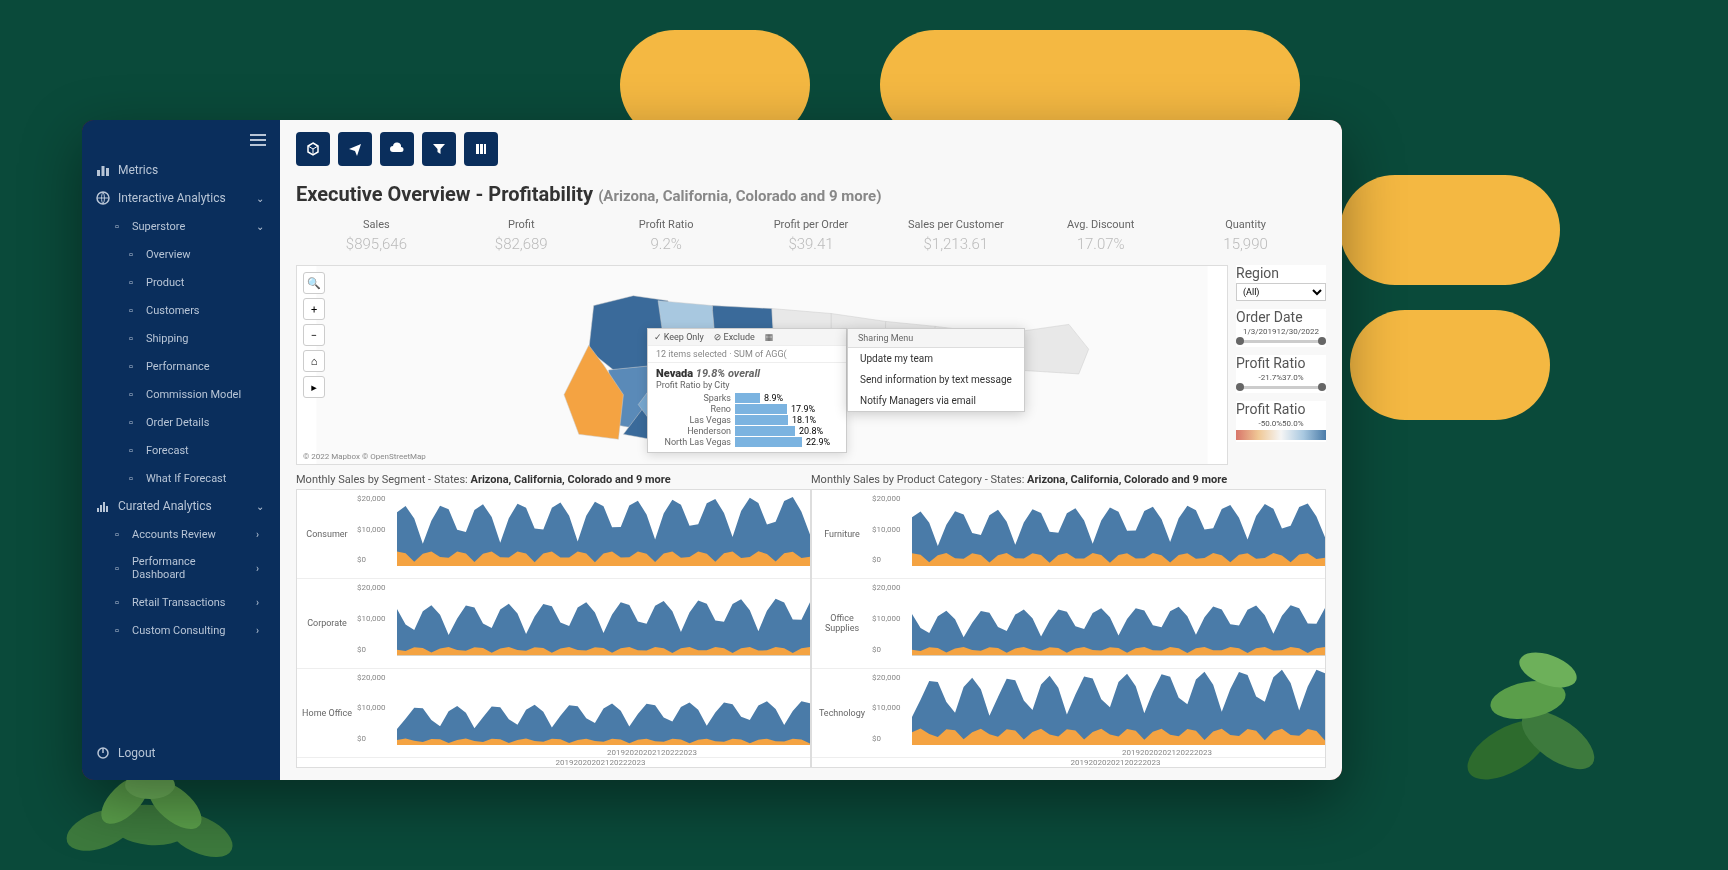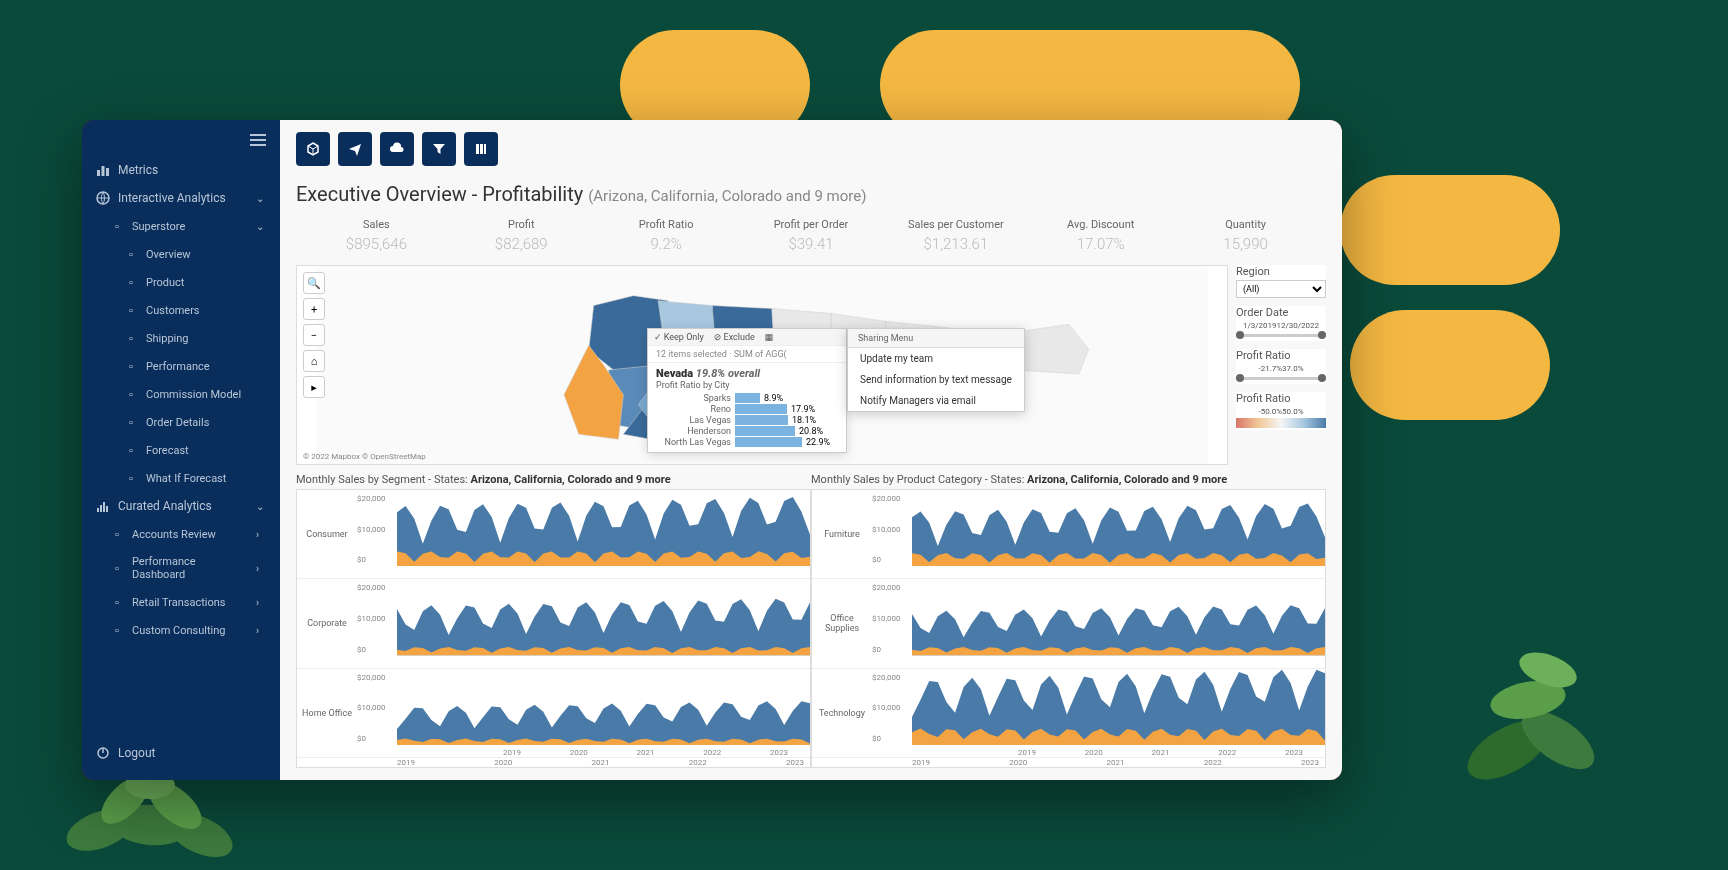--- a/index.html
+++ b/index.html
@@ -21,21 +21,21 @@
 .nav-item.sub{padding-left:28px;font-size:11px}
 .nav-item.sub2{padding-left:42px;font-size:11px}
 .nav-icon{width:14px;height:14px;display:flex;align-items:center;justify-content:center;flex-shrink:0}
 .nav-label{flex:1}
 .chevron{width:10px;font-size:10px}
 .sidebar-footer{margin-top:auto;padding:10px 14px;display:flex;align-items:center;gap:8px}
 .main{flex:1;background:#f8f8f8;display:flex;flex-direction:column;overflow:hidden}
 .toolbar{padding:12px 16px;display:flex;gap:8px}
 .tool-btn{width:34px;height:34px;background:#0a2e5c;border-radius:4px;display:flex;align-items:center;justify-content:center;color:#fff;cursor:pointer}
 .content{padding:4px 16px 12px;flex:1;display:flex;flex-direction:column;gap:8px;overflow:hidden}
-.page-title{font-size:20px;color:#333;font-weight:400}
+.page-title{font-size:20px;color:#333;font-weight:700}
 .page-title .sub{color:#888;font-size:15px}
 .kpis{display:flex;justify-content:flex-end;padding:4px 8px}
 .kpi{text-align:center;flex:1}
 .kpi-label{font-size:11px;color:#666;margin-bottom:4px}
 .kpi-value{font-size:15px;color:#bbb;font-weight:300}
 .map-row{display:flex;gap:8px;height:200px}
 .map-panel{flex:1;background:#fff;border:1px solid #ddd;position:relative}
 .map-controls{position:absolute;left:6px;top:6px;display:flex;flex-direction:column;gap:4px;z-index:5}
 .map-ctrl{width:22px;height:22px;background:#fff;border:1px solid #ccc;border-radius:3px;font-size:11px;display:flex;align-items:center;justify-content:center;cursor:pointer}
 .map-svg{width:100%;height:100%}
@@ -49,38 +49,38 @@
 .tt-sub{font-size:9px;color:#666;margin-bottom:3px}
 .tt-bar{display:flex;align-items:center;font-size:9px;gap:4px;margin:1px 0}
 .tt-bar-label{width:75px;text-align:right;color:#666;font-size:9px}
 .tt-bar-fill{height:10px;background:#7bb3e0}
 .sharing-menu{position:absolute;left:550px;top:62px;background:#fff;border:1px solid #ccc;box-shadow:0 2px 12px rgba(0,0,0,0.2);font-size:10px;z-index:11}
 .sharing-header{padding:4px 10px;border-bottom:1px solid #ddd;color:#666;background:#f5f5f5;font-size:9px}
 .sharing-item{padding:5px 12px;cursor:pointer;color:#333}
 .map-attr{position:absolute;bottom:3px;left:6px;font-size:8px;color:#888}
 .filters{width:90px;display:flex;flex-direction:column;gap:8px;font-size:9px}
 .filter-group{background:#fff}
-.filter-label{color:#555;font-size:11px;margin-bottom:2px}
+.filter-label{color:#555;font-size:14px;margin-bottom:2px}
 .filter-select{width:100%;border:1px solid #ccc;padding:2px;font-size:9px;background:#fff}
 .slider-labels{display:flex;justify-content:center;font-size:8px;color:#555}
 .slider-track{height:3px;background:#ccc;margin:4px 0;position:relative}
 .slider-thumb{position:absolute;width:8px;height:8px;background:#666;border-radius:50%;top:-3px}
 .gradient-bar{height:10px;background:linear-gradient(90deg,#d8766a,#f0c896,#f5f5f5,#a8c8e0,#4a7ba8);margin:2px 0}
 .charts-row{display:flex;flex:1;min-height:0}
 .chart-col{flex:1;display:flex;flex-direction:column}
 .chart-title{font-size:11px;color:#555;margin-bottom:3px}
 .chart-title b{color:#333}
 .chart-panels{flex:1;border:1px solid #ddd;background:#fff;display:flex;flex-direction:column}
 .chart-panel{flex:1;display:flex;border-bottom:1px solid #eee;position:relative}
 .chart-panel:last-child{border-bottom:none}
 .panel-label{width:60px;font-size:9px;color:#666;display:flex;align-items:center;justify-content:center;text-align:center;padding:2px}
 .panel-yaxis{width:40px;font-size:8px;color:#888;display:flex;flex-direction:column;justify-content:space-between;align-items:flex-start;padding:4px 4px 14px 0}
 .panel-chart{flex:1;position:relative}
 .area-svg{width:100%;height:calc(100% - 12px)}
-.xaxis{position:absolute;bottom:0;left:100px;right:16px;display:flex;justify-content:space-between;font-size:8px;color:#888;padding:0 6px}
+.xaxis{position:absolute;bottom:0;left:100px;right:3px;display:flex;justify-content:center;font-size:8px;color:#888;padding:0 6px}
 </style>
 </head>
 <body>
 
 <div class="bg-pill p1"></div>
 <div class="bg-pill p2"></div>
 <div class="bg-pill p3"></div>
 <div class="bg-pill p4"></div>
 
 <div class="plant left">

